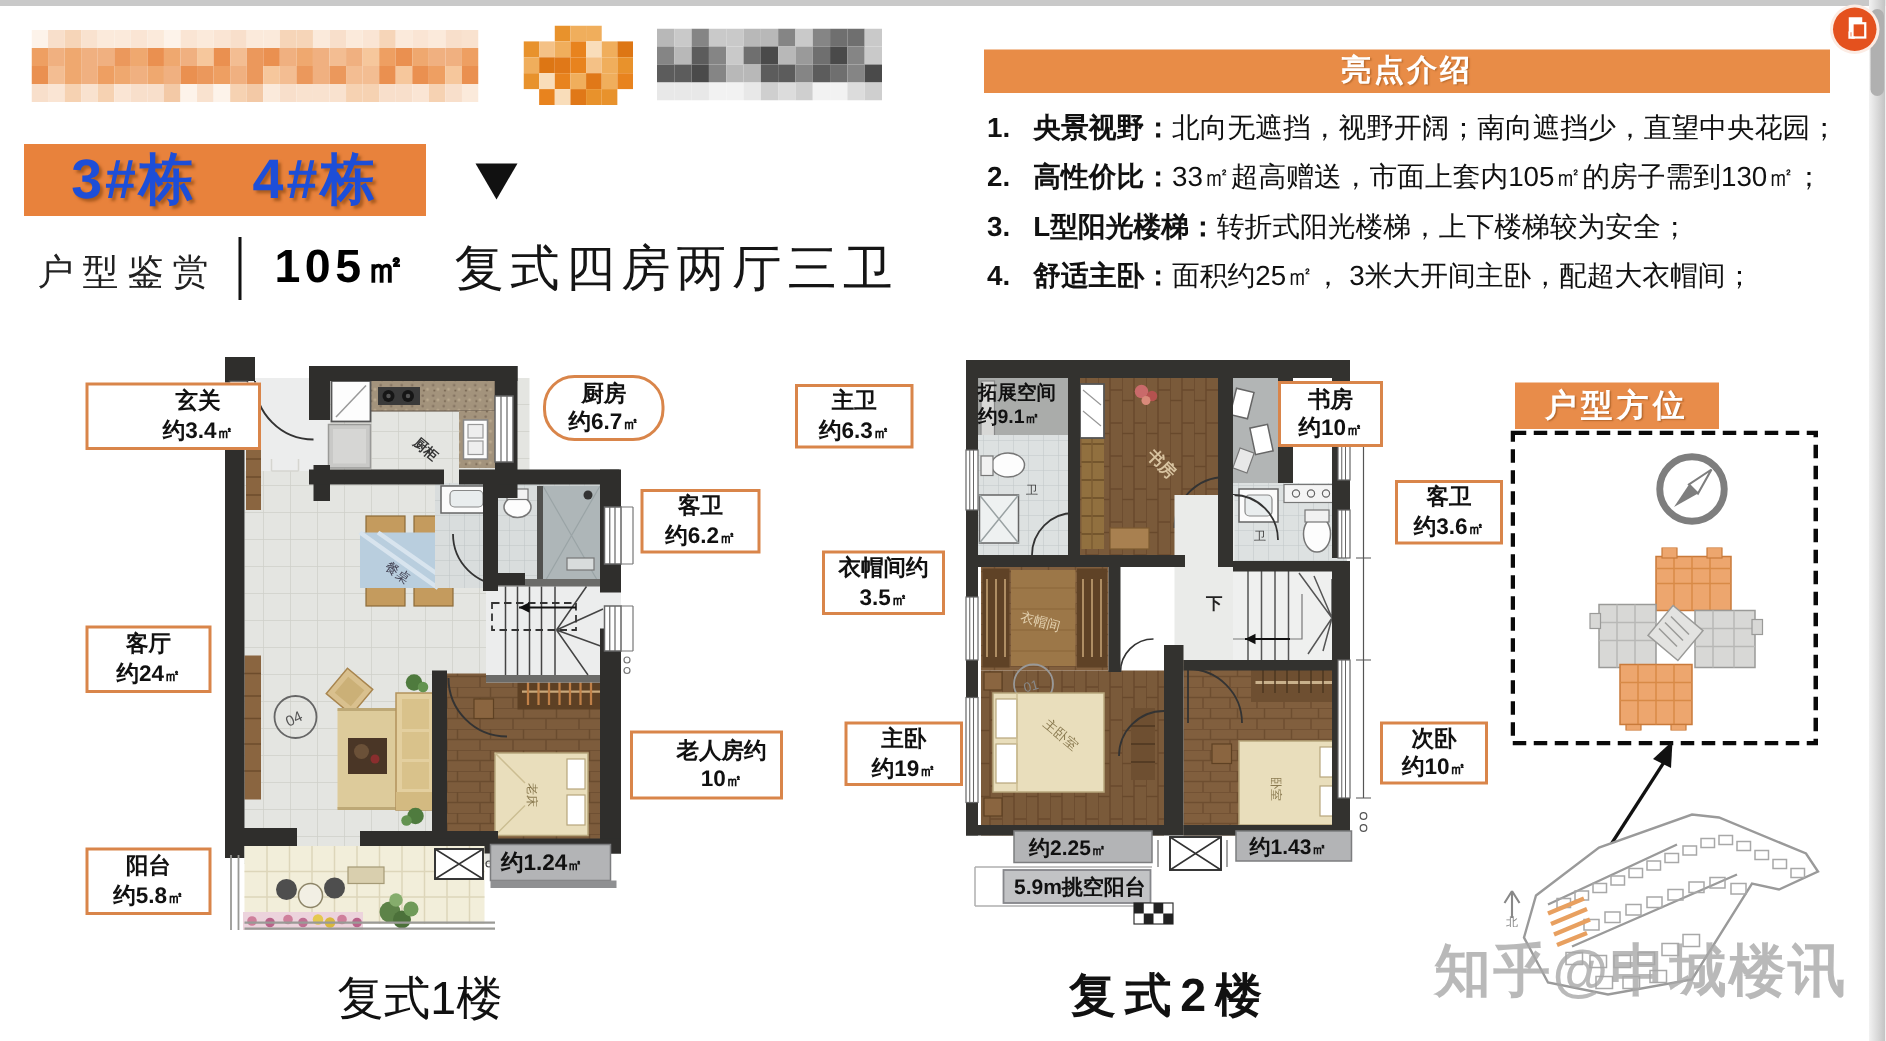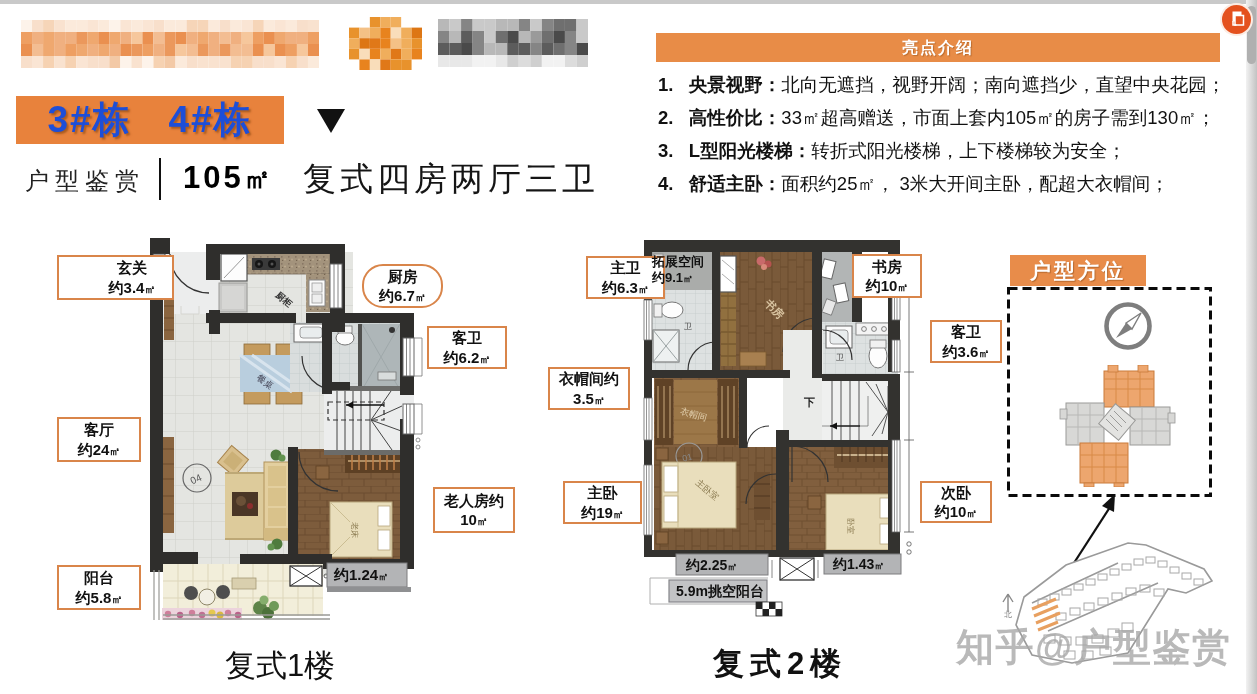--- a/index.html
+++ b/index.html
@@ -234,57 +234,57 @@
 
 <div class="abs" style="left:25px;top:165px;font-size:24px;color:#222;letter-spacing:6px;">户型鉴赏</div>
 
 <div class="abs" style="left:159px;top:158px;width:2px;height:42px;background:#111;"></div>
 
 <div class="abs" style="left:183px;top:160px;font-size:31px;color:#000;font-weight:bold;letter-spacing:3px;">105<span style="font-size:27px;">㎡</span></div>
 
 <div class="abs" style="left:303px;top:157px;font-size:33px;color:#151515;letter-spacing:4px;">复式四房两厅三卫</div>
 
 <div class="abs" style="left:656px;top:33px;width:564px;height:29px;background:#e88c47;color:#fff;
-     font-weight:bold;font-size:16px;line-height:29px;text-align:center;letter-spacing:2px;
+     font-weight:bold;font-size:20px;line-height:29px;text-align:center;letter-spacing:2px;
      text-shadow:1px 1px 1px rgba(120,60,10,0.4);">亮点介绍</div>
 
 <div class="abs" style="left:658px;top:70px;width:600px;font-size:18.5px;color:#111;white-space:nowrap;">
   <div style="height:33px;line-height:30px;"><b>1.&nbsp;&nbsp;&nbsp;央景视野：</b>北向无遮挡，视野开阔；南向遮挡少，直望中央花园；</div>
   <div style="height:33px;line-height:30px;"><b>2.&nbsp;&nbsp;&nbsp;高性价比：</b>33㎡超高赠送，市面上套内105㎡的房子需到130㎡；</div>
   <div style="height:33px;line-height:30px;"><b>3.&nbsp;&nbsp;&nbsp;L型阳光楼梯：</b>转折式阳光楼梯，上下楼梯较为安全；</div>
   <div style="height:33px;line-height:30px;"><b>4.&nbsp;&nbsp;&nbsp;舒适主卧：</b>面积约25㎡，&nbsp;3米大开间主卧，配超大衣帽间；</div>
 </div>
 
 <div class="lbl" style="left:57px;top:255px;width:80px;height:41px;font-size:15px;padding-left:33px;">
     <div>玄关<br>约3.4<span style="font-size:11px;">㎡</span></div>
   </div>
 
-<div class="lbl" style="left:362px;top:264px;width:77px;height:40px;font-size:15px;border-radius:21px;">
+<div class="lbl" style="left:362px;top:250px;width:77px;height:40px;font-size:15px;border-radius:21px;">
     <div>厨房<br>约6.7<span style="font-size:11px;">㎡</span></div>
   </div>
 
 <div class="lbl" style="left:427px;top:326px;width:76px;height:39px;font-size:15px;">
     <div>客卫<br>约6.2<span style="font-size:11px;">㎡</span></div>
   </div>
 
 <div class="lbl" style="left:57px;top:417px;width:80px;height:41px;font-size:15px;">
     <div>客厅<br>约24<span style="font-size:11px;">㎡</span></div>
   </div>
 
-<div class="lbl" style="left:433px;top:487px;width:78px;height:42px;font-size:15px;">
+<div class="lbl" style="left:420px;top:487px;width:78px;height:42px;font-size:15px;padding-left:20px;">
     <div>老人房约<br>10<span style="font-size:11px;">㎡</span></div>
   </div>
 
 <div class="lbl" style="left:57px;top:565px;width:80px;height:41px;font-size:15px;">
     <div>阳台<br>约5.8<span style="font-size:11px;">㎡</span></div>
   </div>
 
 <div class="abs" style="left:160px;top:645px;width:240px;text-align:center;font-size:31px;font-weight:normal;color:#111;">复式1楼</div>
 
-<div class="lbl" style="left:586px;top:256px;width:75px;height:39px;font-size:15px;">
+<div class="lbl" style="left:530px;top:256px;width:75px;height:39px;font-size:15px;">
     <div>主卫<br>约6.3<span style="font-size:11px;">㎡</span></div>
   </div>
 
 <div class="abs" style="left:652px;top:254px;width:62px;height:32px;font-size:13px;color:#111;font-weight:bold;text-align:left;line-height:1.2;z-index:5;">拓展空间<br>约9.1<span style="font-size:10px;">㎡</span></div>
 
 <div class="lbl" style="left:852px;top:254px;width:66px;height:40px;font-size:15px;">
     <div>书房<br>约10<span style="font-size:11px;">㎡</span></div>
   </div>
 
 <div class="lbl" style="left:930px;top:320px;width:68px;height:39px;font-size:15px;">
@@ -1002,13 +1002,13 @@
 <path d="M24 74 L48 64 M26 81 L50 71 M28 88 L52 78 M30 95 L50 87"></path>
 </g>
 </svg>
 
 <svg class="abs" style="left:1000px;top:592px;" width="16" height="26" viewBox="0 0 16 26">
 <path d="M8 2 L8 20 M8 2 L3 10 M8 2 L13 10" stroke="#888" stroke-width="1.4" fill="none"></path>
 <text x="4" y="25" font-size="8" fill="#888">北</text>
 </svg>
 
 <div class="abs" style="left:956px;top:622px;font-size:38px;color:#a8a8a8;opacity:0.8;
-     font-weight:bold;letter-spacing:1.5px;white-space:nowrap;z-index:8;">知乎@户型鉴赏</div>
+     font-weight:bold;letter-spacing:1.5px;white-space:nowrap;z-index:8;">知乎@申城楼讯</div>
 
 </body></html>

